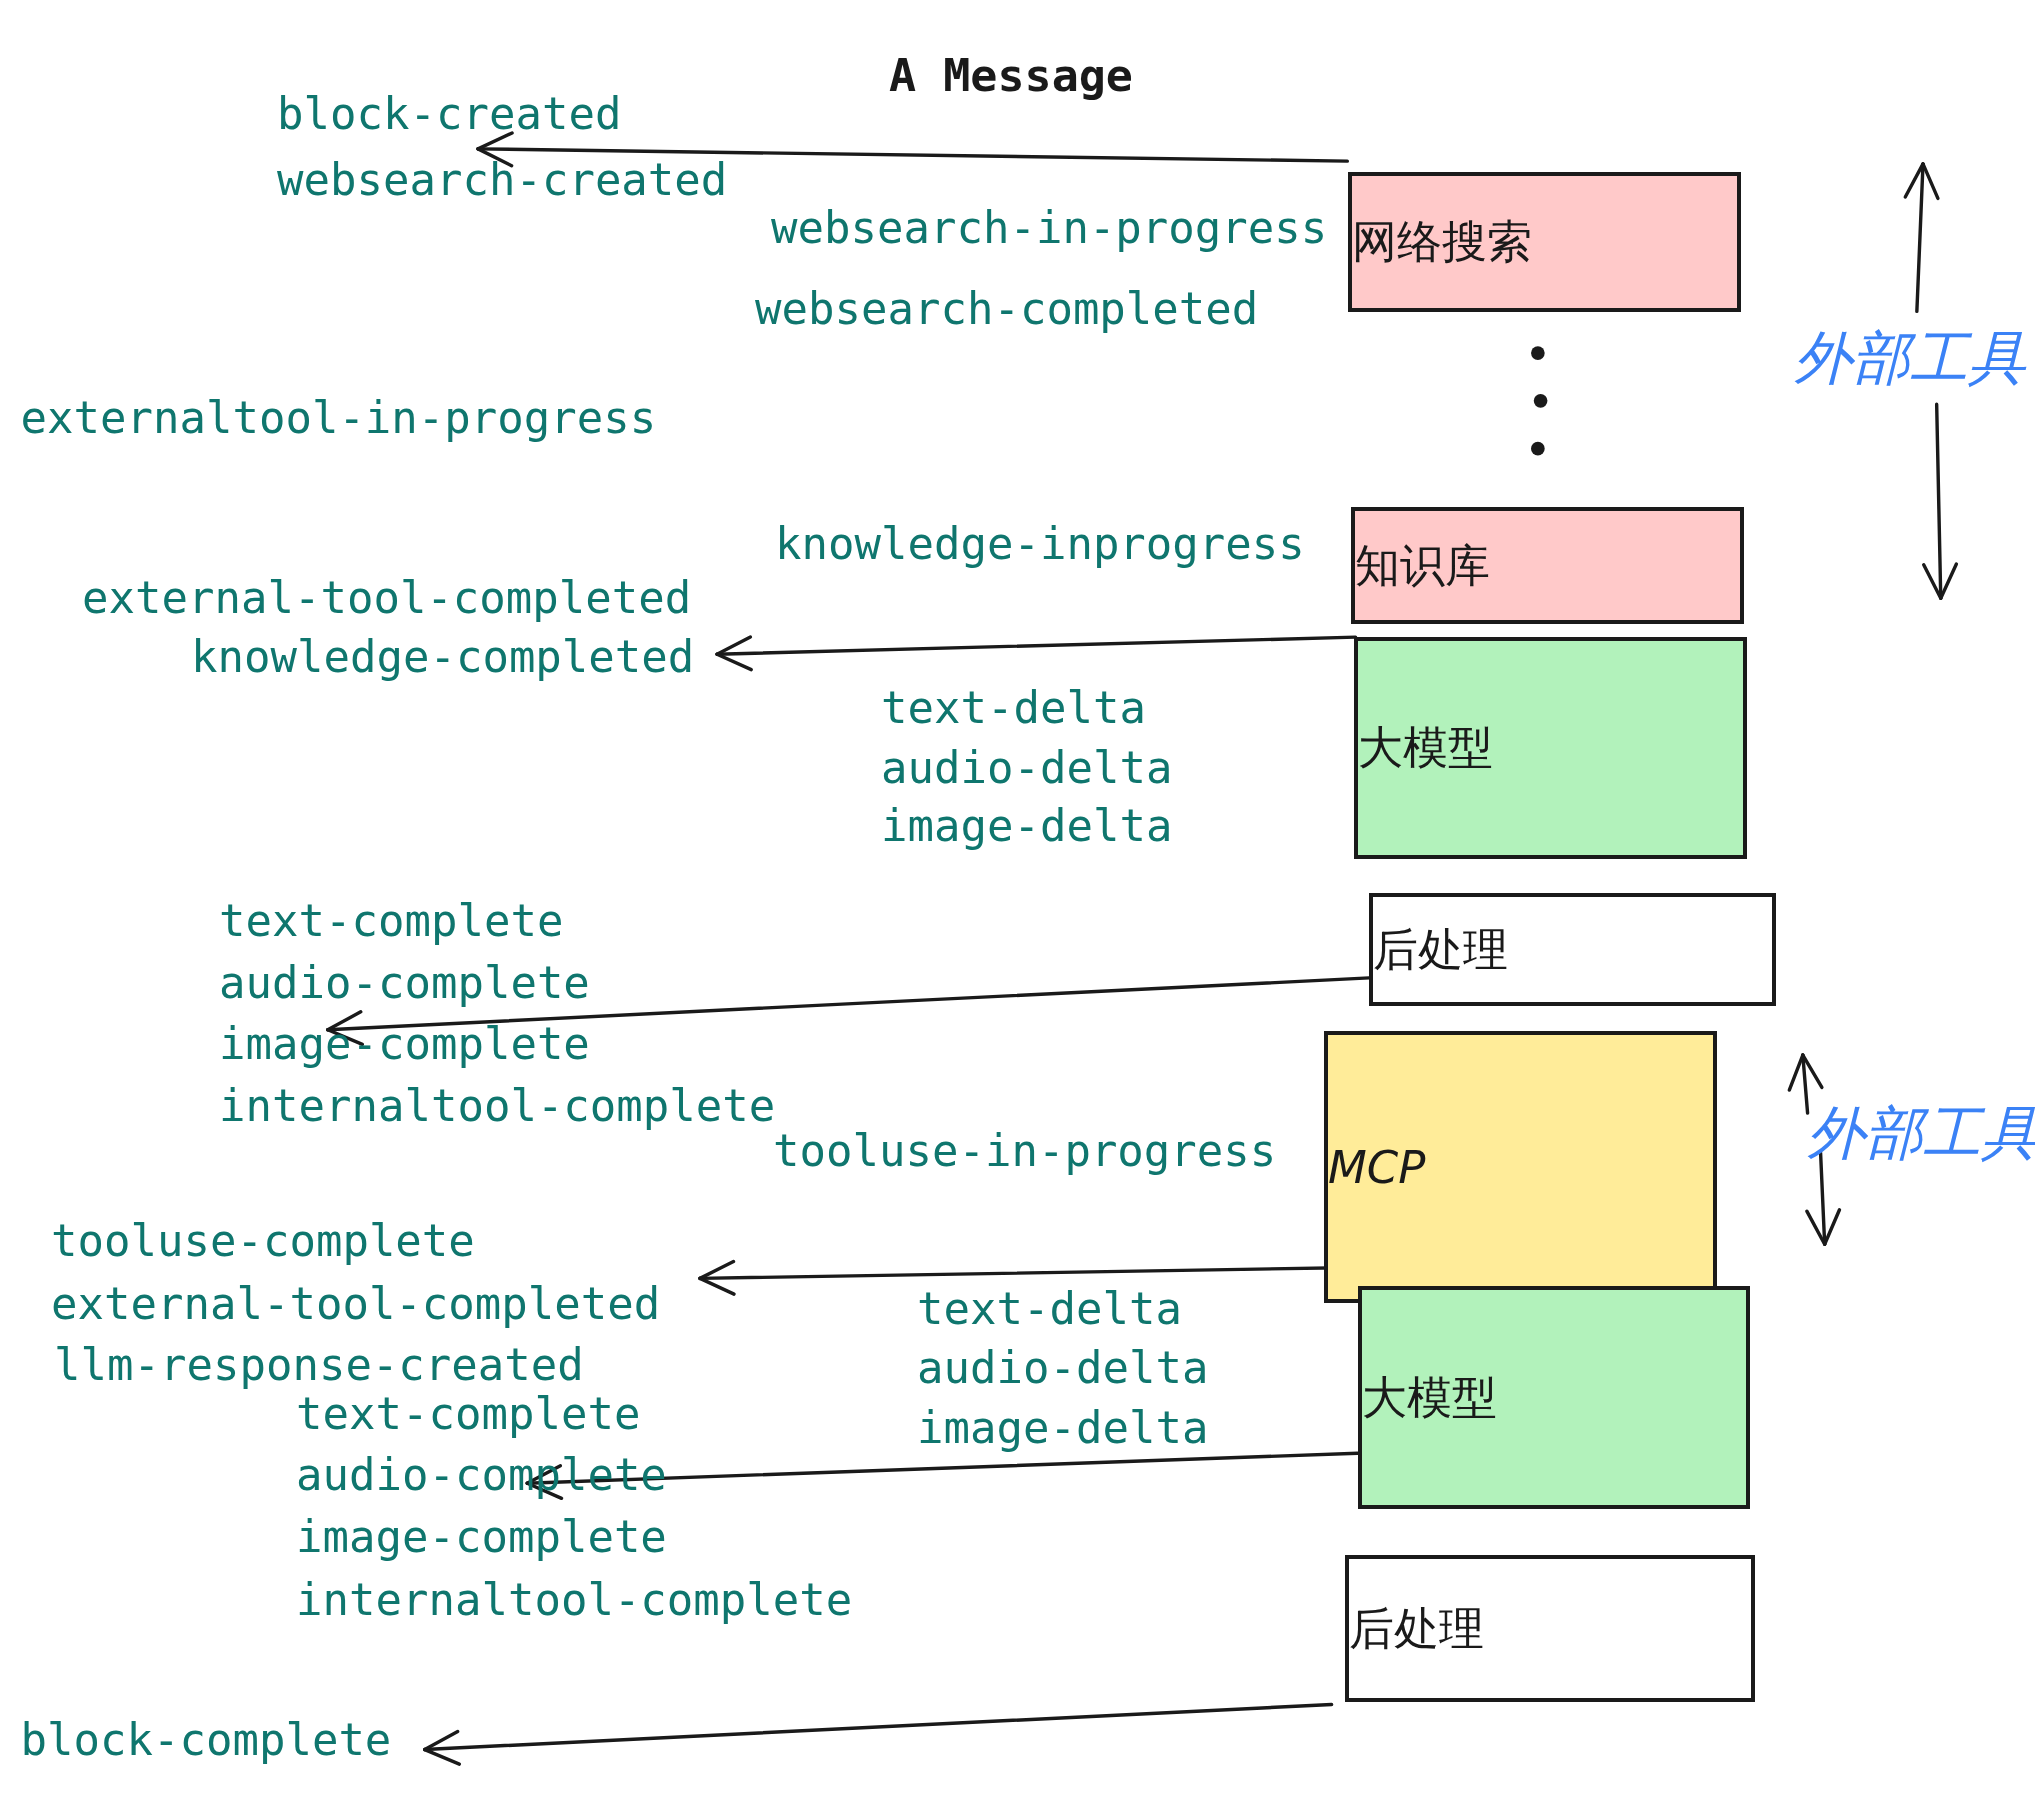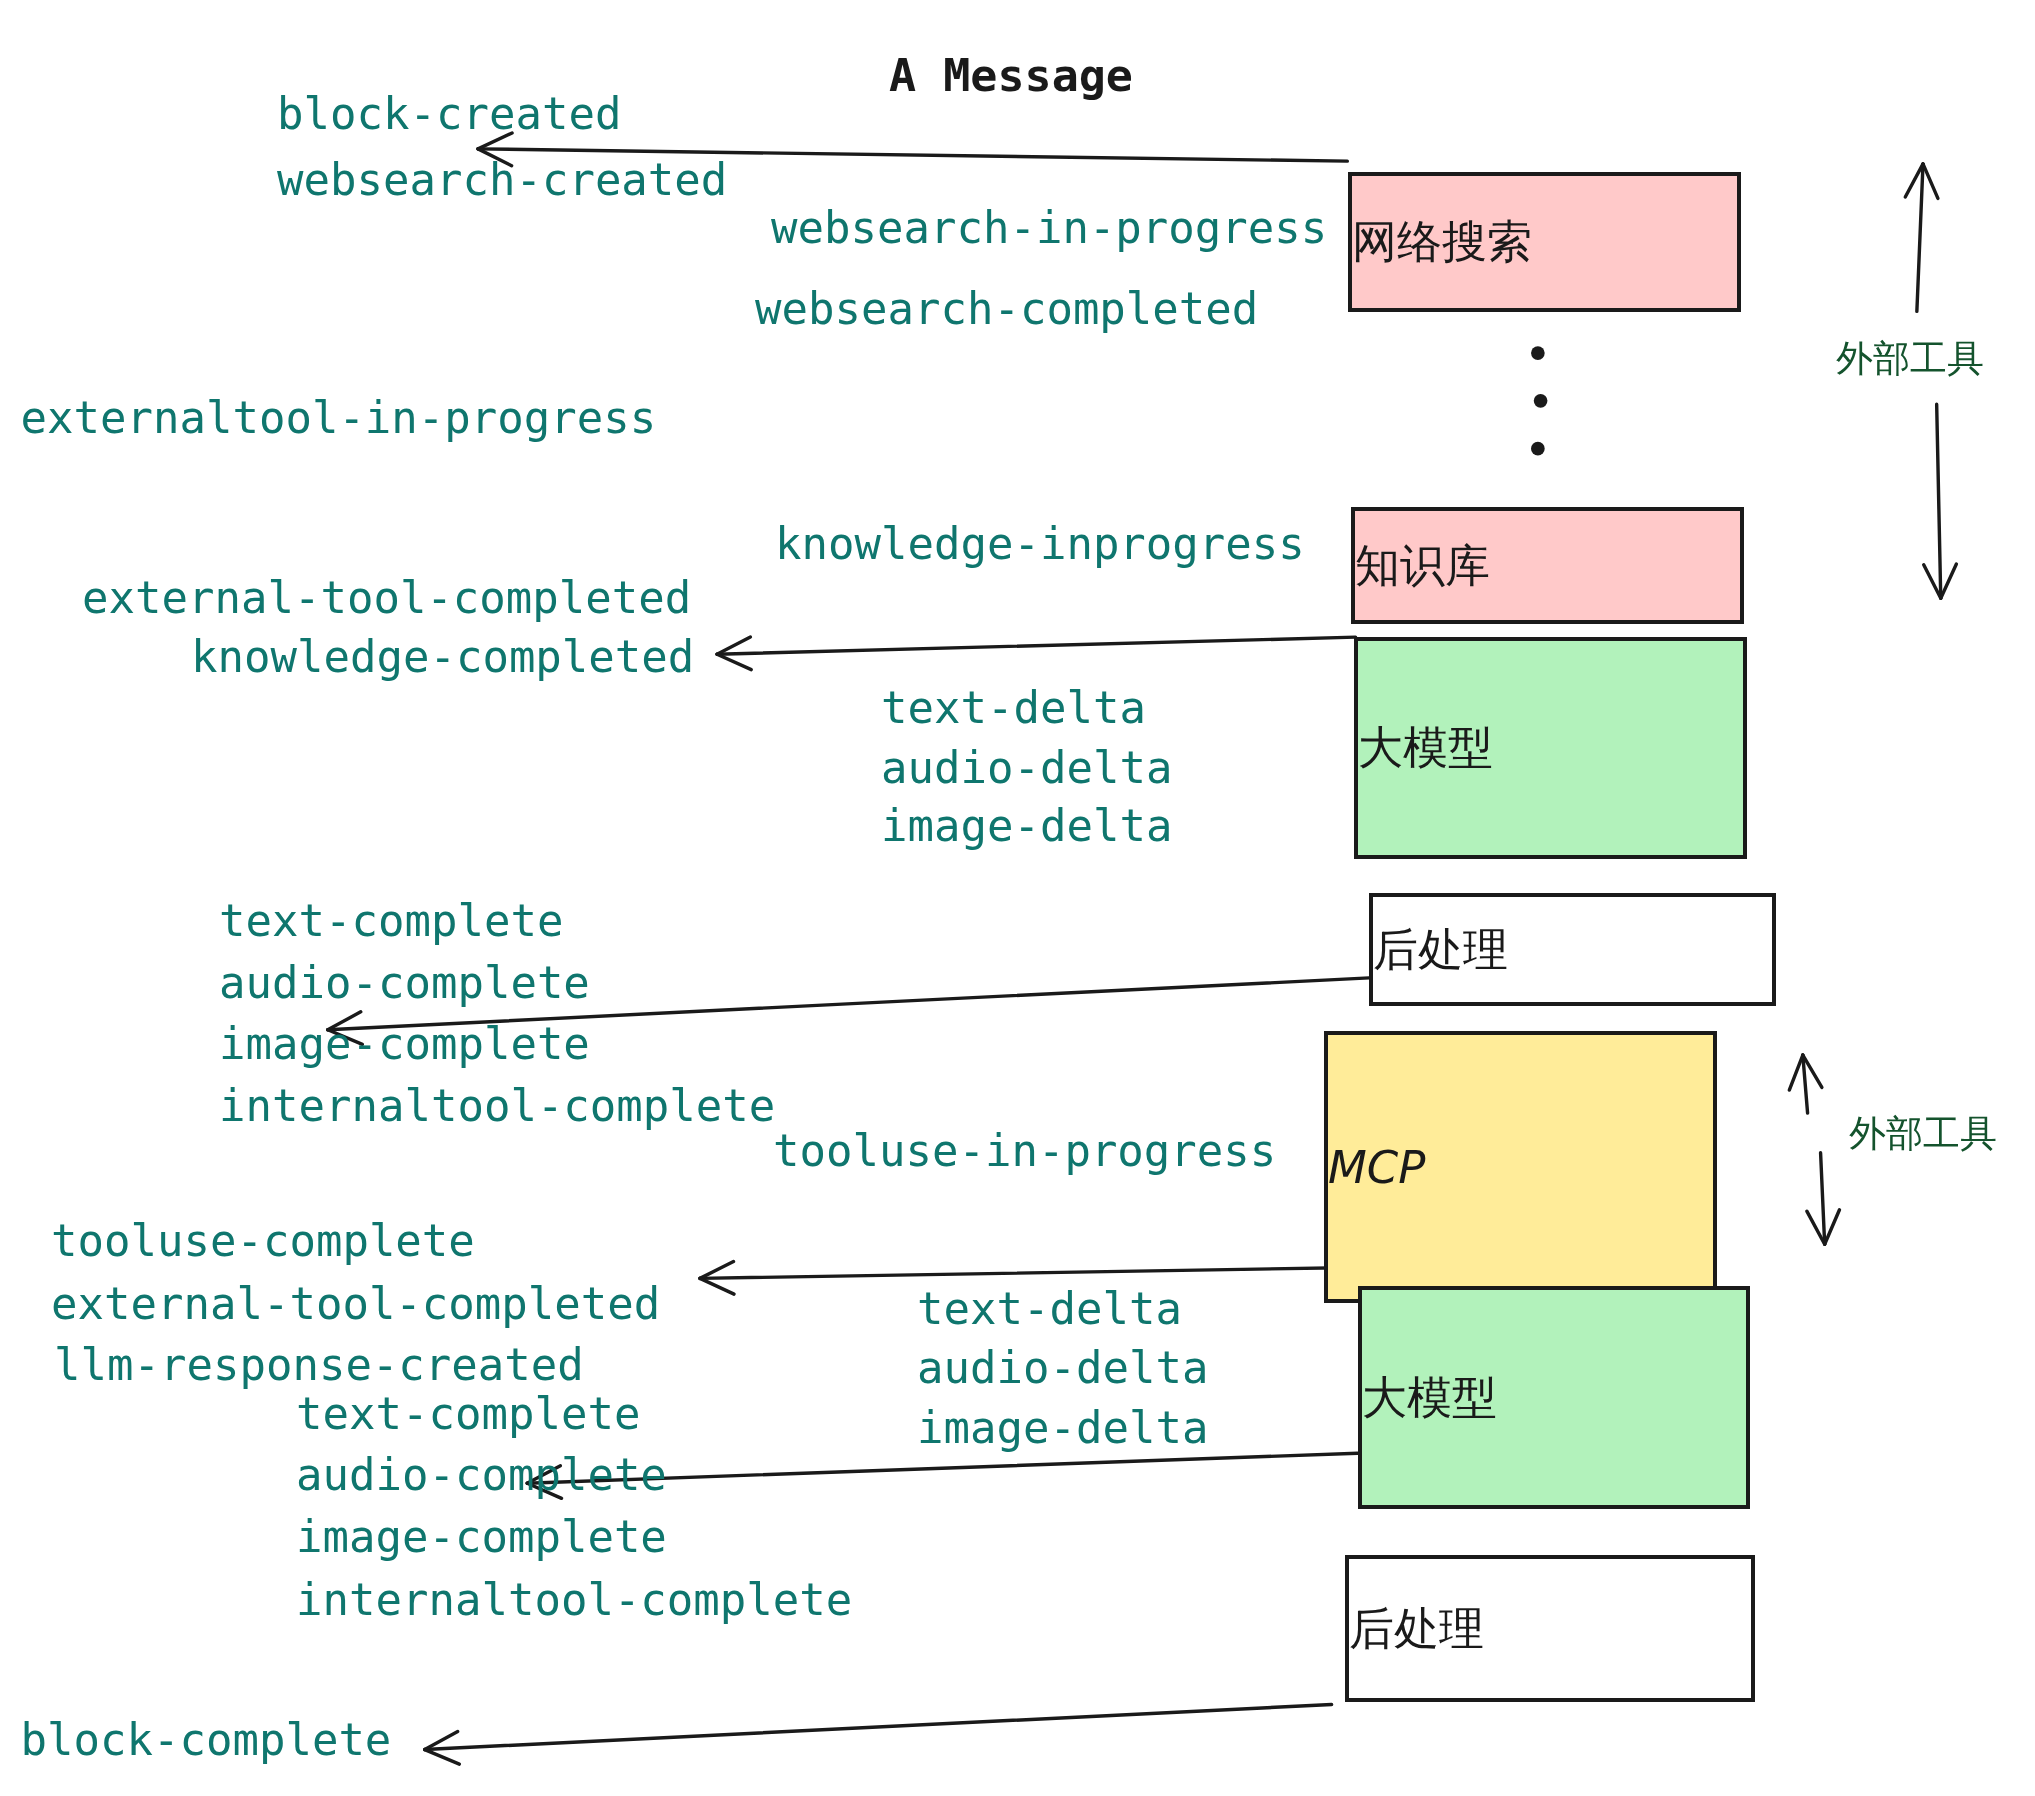--- a/index.html
+++ b/index.html
@@ -33,22 +33,23 @@
   }
   .box span{
     font-family:"DejaVu Sans", "Liberation Sans", sans-serif;
     font-size:45px;color:#1a1a1a;
     white-space:nowrap;
   }
   .side-label{
     position:absolute;
     transform:translate(-50%,-50%);
     font-family:"DejaVu Sans", "Liberation Sans", sans-serif;
-    font-size:37px;color:#14532d;
+    font-size:58px;color:#3b82f6;
     white-space:nowrap;
+    font-style:italic;
   }
   svg#overlay{position:absolute;left:0;top:0;pointer-events:none;}
 </style>
 </head>
 <body>
 
 <div id="canvas">
   <div class="title" style="left:1011px;top:17px;margin-top:32px;">A Message</div>
   <svg id="overlay" xmlns="http://www.w3.org/2000/svg" width="2035" height="1796" viewBox="0 0 2980 2630">
       <g>

